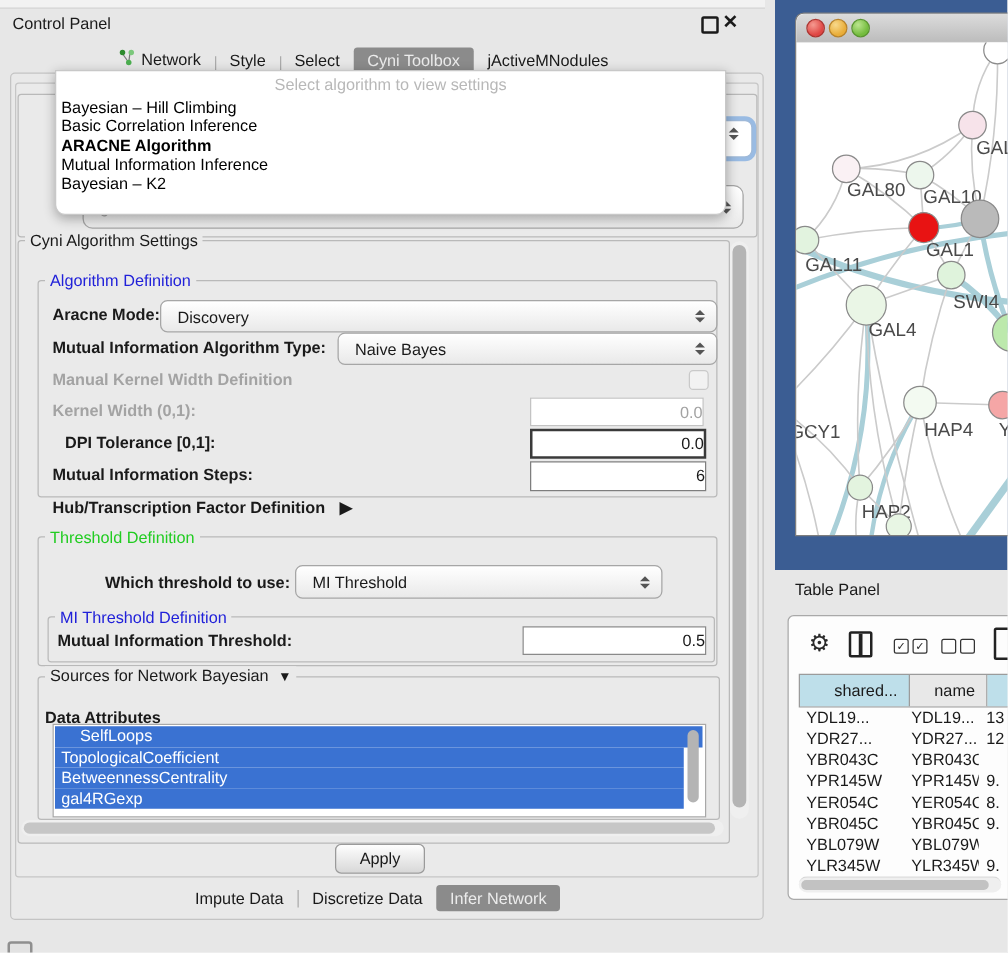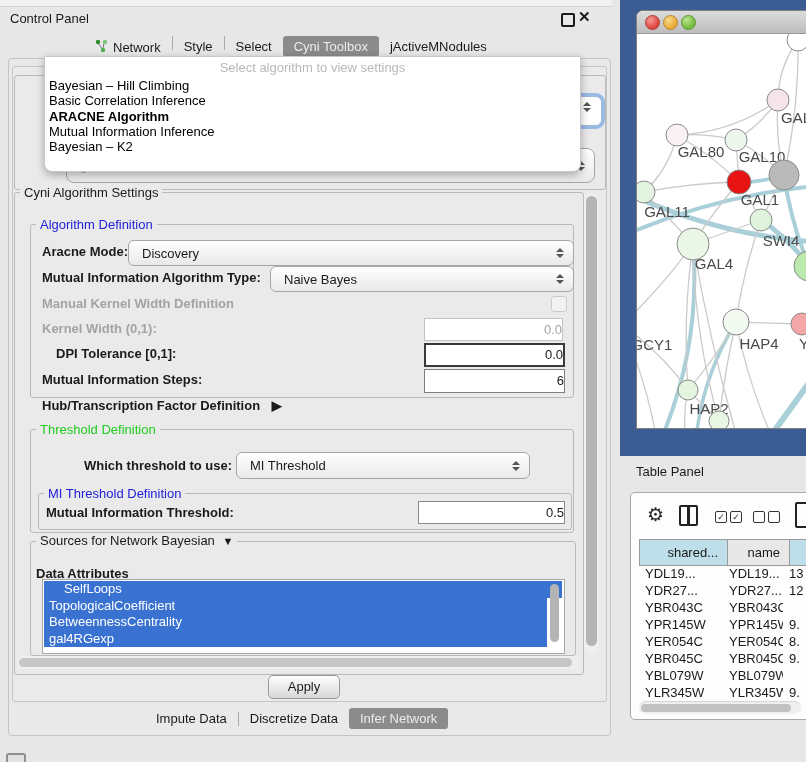--- a/index.html
+++ b/index.html
@@ -8,21 +8,21 @@
   .abs{position:absolute;}
   .b{font-weight:bold;}
   .dim{color:#A3A3A3;}
   
   .topstrip{left:0;top:0;width:612px;height:6px;background:#F2F2F2;border-bottom:1px solid #D2D2D2;}
   
   .cp-title{left:10px;top:11px;font-size:13px;}
   .float-ico{left:561px;top:13px;width:10px;height:10px;border:2px solid #1A1A1A;border-radius:2px;}
   .close-ico{left:578px;top:8px;font-size:15px;font-weight:900;}
   
-  .tabrow{left:84px;top:36px;height:23px;display:flex;align-items:flex-start;}
+  .tabrow{left:84px;top:36px;height:23px;display:flex;align-items:flex-end;}
   .tab{padding:3px 11px;white-space:nowrap;display:flex;align-items:center;gap:5px;}
   .tab.sel{background:#8B8B8B;color:#ECECEC;border-radius:3px;}
   .tabdiv{width:1px;height:14px;background:#ABABAB;}
   
   .pane-outer{left:8px;top:58px;width:601px;height:676px;background:#E9E9E9;border:1px solid #C4C4C4;border-radius:4px;}
   .pane-inner{left:12px;top:66px;width:593px;height:634px;background:#EAEAEA;border:1px solid #C6C6C6;border-radius:3px;}
   .group{border:1px solid #B9B9B9;border-radius:3px;}
   .legend{position:absolute;background:#EAEAEA;padding:0 4px;font-size:13px;white-space:nowrap;}
   
   .combo{border:1px solid #A6A6A6;border-radius:6px;background:linear-gradient(#FFFFFF,#E9E9E9);
@@ -165,21 +165,21 @@
         <i class="dn"></i>
       </span>
   </div>
 
   <div class="abs lbl b dim" style="left:42px;top:294px;">Manual Kernel Width Definition</div>
   <div class="abs" style="left:551px;top:296px;width:14px;height:14px;background:#F2F2F2;border:1px solid #C9C9C9;border-radius:3.5px;"></div>
 
   <div class="abs lbl b dim" style="left:42px;top:319px;">Kernel Width (0,1):</div>
   <div class="abs inp dim" style="left:424px;top:318px;width:137px;height:21px;border:1px solid #C3C3C3;">0.0</div>
 
-  <div class="abs lbl b" style="left:56px;top:344px;">DPI Tolerance [0,1]:</div>
+  <div class="abs lbl b" style="left:32px;top:344px;padding-left:20px;">DPI Tolerance [0,1]:</div>
   <div class="abs inp" style="left:424px;top:343px;width:137px;height:20px;line-height:20px;border:2px solid #3A3A3A;">0.0</div>
 
   <div class="abs lbl b" style="left:42px;top:370px;">Mutual Information Steps:</div>
   <div class="abs inp" style="left:424px;top:369px;width:139px;height:22px;line-height:22px;border:1px solid #7E7E7E;">6</div>
 
   <div class="abs" style="left:42px;top:397px;height:18px;line-height:18px;font-weight:600;">
     <span>Hub/Transcription Factor Definition</span>
     <span style="font-size:13px;margin-left:8px;">▶</span>
   </div>
 

